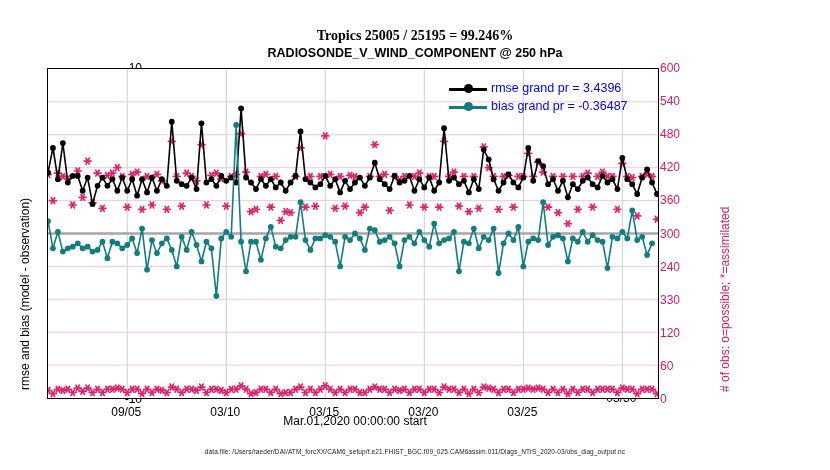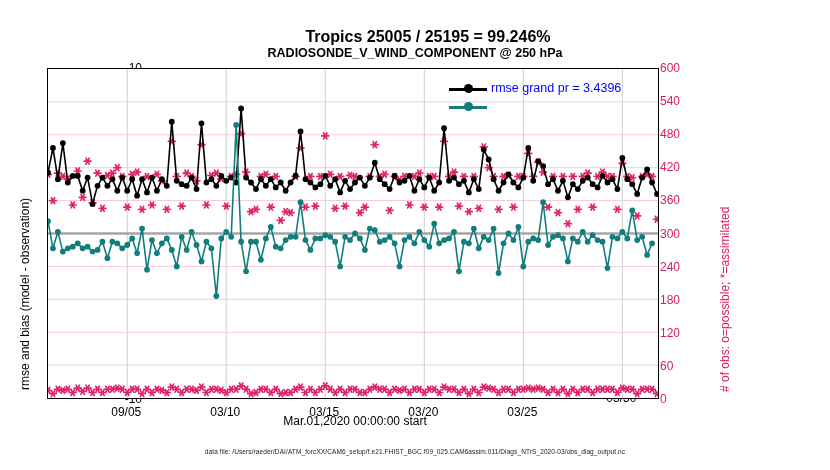--- a/index.html
+++ b/index.html
@@ -1,21 +1,21 @@
 <!DOCTYPE html>
 <html><head>
 <meta charset="utf-8">
 <style>
   html,body{margin:0;padding:0;}
   body{width:830px;height:470px;background:#ffffff;
        font-family:"Liberation Sans",sans-serif;overflow:hidden;position:relative;}
   #fig{position:absolute;left:0;top:0;width:830px;height:470px;}
 
   .ttl{position:absolute;text-align:center;font-weight:bold;color:#000;}
-  #title1{left:128px;top:28px;width:600px;font-size:16px;}
+  #title1{left:115px;top:28px;width:600px;font-size:14px;font-family:Liberation Serif, serif;}
   #title2{left:115px;top:46px;width:600px;font-size:12.5px;}
 
   #plotbox{position:absolute;left:47px;top:68px;width:612px;height:331px;
            border:1px solid #000;box-sizing:border-box;background:#fff;}
   #svgmain{position:absolute;left:0;top:0;width:610px;height:329px;}
 
   .ytickL{position:absolute;right:688px;text-align:right;font-size:12px;color:#000;
           width:40px;line-height:12px;}
   .ytickR{position:absolute;left:660px;text-align:left;font-size:12px;color:#d81b60;
           width:46px;line-height:12px;}
@@ -59,21 +59,21 @@
       <div class="ytickL" style="top: 194.4px;">2</div>
       <div class="ytickL" style="top: 161.3px;">4</div>
       <div class="ytickL" style="top: 128.2px;">6</div>
       <div class="ytickL" style="top: 95.1px;">8</div>
       <div class="ytickL" style="top: 62px;">10</div>
     </div>
   <div id="ytickwrapR">
       <div class="ytickR" style="top: 393px;">0</div>
       <div class="ytickR" style="top: 359.9px;">60</div>
       <div class="ytickR" style="top: 326.8px;">120</div>
-      <div class="ytickR" style="top: 293.7px;">180</div>
+      <div class="ytickR" style="top: 293.7px;">330</div>
       <div class="ytickR" style="top: 260.6px;">240</div>
       <div class="ytickR" style="top: 227.5px;">300</div>
       <div class="ytickR" style="top: 194.4px;">360</div>
       <div class="ytickR" style="top: 161.3px;">420</div>
       <div class="ytickR" style="top: 128.2px;">480</div>
       <div class="ytickR" style="top: 95.1px;">540</div>
       <div class="ytickR" style="top: 62px;">600</div>
     </div>
   <div id="xtickwrap">
       <div class="xtick" style="left: 96.2208px; top: 406px;">09/05</div>
@@ -1852,17 +1852,18 @@
 
   <div id="legend">
       <div class="lgrow">
         <div class="lgline" style="background: rgb(0, 0, 0);"></div>
         <div class="lgdot" style="background: rgb(0, 0, 0);"></div>
         <div class="lgtxt" style="color: rgb(0, 0, 255);">rmse grand pr = 3.4396</div>
       </div>
       <div class="lgrow">
         <div class="lgline" style="background: rgb(17, 125, 125);"></div>
         <div class="lgdot" style="background: rgb(17, 125, 125);"></div>
+        <div class="lgtxt" style="color: rgb(0, 0, 255);">bias grand pr = -0.36487</div>
       </div>
     </div>
 
   <div id="datafile">data file: /Users/raeder/DAI/ATM_forcXX/CAM6_setup/f.e21.FHIST_BGC.f09_025.CAM6assim.011/Diags_NTrS_2020-03/obs_diag_output.nc</div>
 </div>
 
 </body></html>

